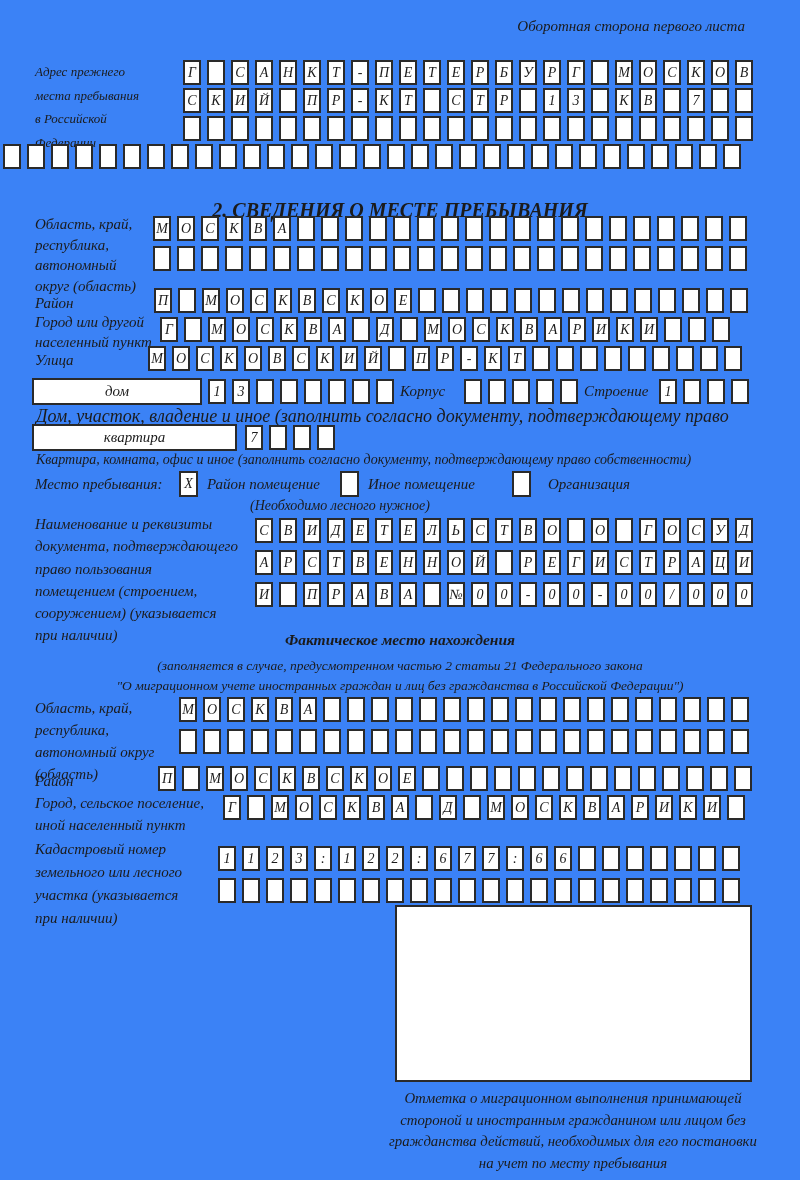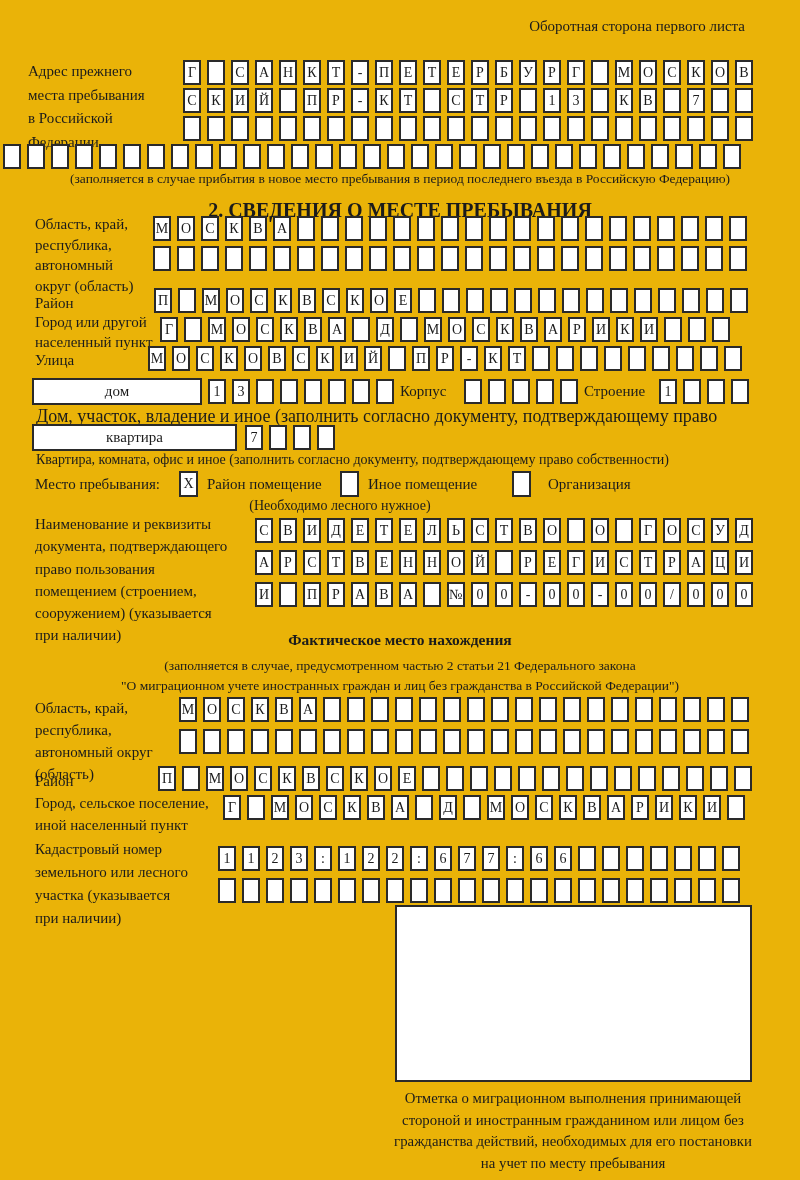--- a/index.html
+++ b/index.html
@@ -1,17 +1,17 @@
 <!DOCTYPE html>
 <html><head>
 <meta charset="utf-8">
 <style>
   html,body{margin:0;padding:0;background:#fff;}
-  .page{position:relative;width:800px;height:1180px;background:#eab308;
-        font-family:"Liberation Serif", serif;color:#1b1b1b;overflow:hidden;}
+  .page{position:relative;width:800px;height:1180px;background:#3b82f6;
+        font-family:"Liberation Serif", serif;color:#1b1b1b;overflow:hidden;font-style:italic;}
   .abs{position:absolute;}
   .boxrow{position:absolute;display:flex;gap:6px;}
   .cell{width:18px;height:25px;border:2px solid #2a2a2a;box-sizing:border-box;
         font-size:14px;line-height:21px;text-align:center;background:#fff;}
   .label{position:absolute;font-size:15px;line-height:20.5px;}
   .lines{white-space:pre-line;}
   .center{left:0;width:800px;text-align:center;}
   .caption{font-size:13.5px;}
   .bold{font-weight:bold;}
   .namedbox{position:absolute;border:2px solid #2a2a2a;box-sizing:border-box;
@@ -20,21 +20,21 @@
         font-size:14px;line-height:22px;text-align:center;background:#fff;}
   .stampbox{position:absolute;border:2px solid #2a2a2a;box-sizing:border-box;background:#fff;}
 </style>
 </head>
 <body>
 
 <div class="page">
 
   <div class="abs" style="top:18px;left:400px;width:345px;text-align:right;font-size:15px;">Оборотная сторона первого листа</div>
 
-  <div class="label lines" style="left:28px;top:60px;line-height:23.5px;font-size:15px;">Адрес прежнего
+  <div class="label lines" style="left:35px;top:60px;line-height:23.5px;font-size:13px;">Адрес прежнего
 места пребывания
 в Российской
 Федерации</div>
   <div class="boxrow" style="left:183px;top:60px;">
       <div class="cell">Г</div>
       <div class="cell"></div>
       <div class="cell">С</div>
       <div class="cell">А</div>
       <div class="cell">Н</div>
       <div class="cell">К</div>
@@ -135,21 +135,20 @@
       <div class="cell"></div>
       <div class="cell"></div>
       <div class="cell"></div>
       <div class="cell"></div>
       <div class="cell"></div>
       <div class="cell"></div>
       <div class="cell"></div>
       <div class="cell"></div>
       <div class="cell"></div>
     </div>
-  <div class="abs center caption" style="top:171px;">(заполняется в случае прибытия в новое место пребывания в период последнего въезда в Российскую Федерацию)</div>
 
   <div class="abs center bold" style="top:191px;font-size:20px;margin-top:8px;">2. СВЕДЕНИЯ О МЕСТЕ ПРЕБЫВАНИЯ</div>
 
   <div class="label lines" style="left:35px;top:214px;">Область, край,
 республика,
 автономный
 округ (область)</div>
   <div class="boxrow" style="left:153px;top:216px;">
       <div class="cell">М</div>
       <div class="cell">О</div>

